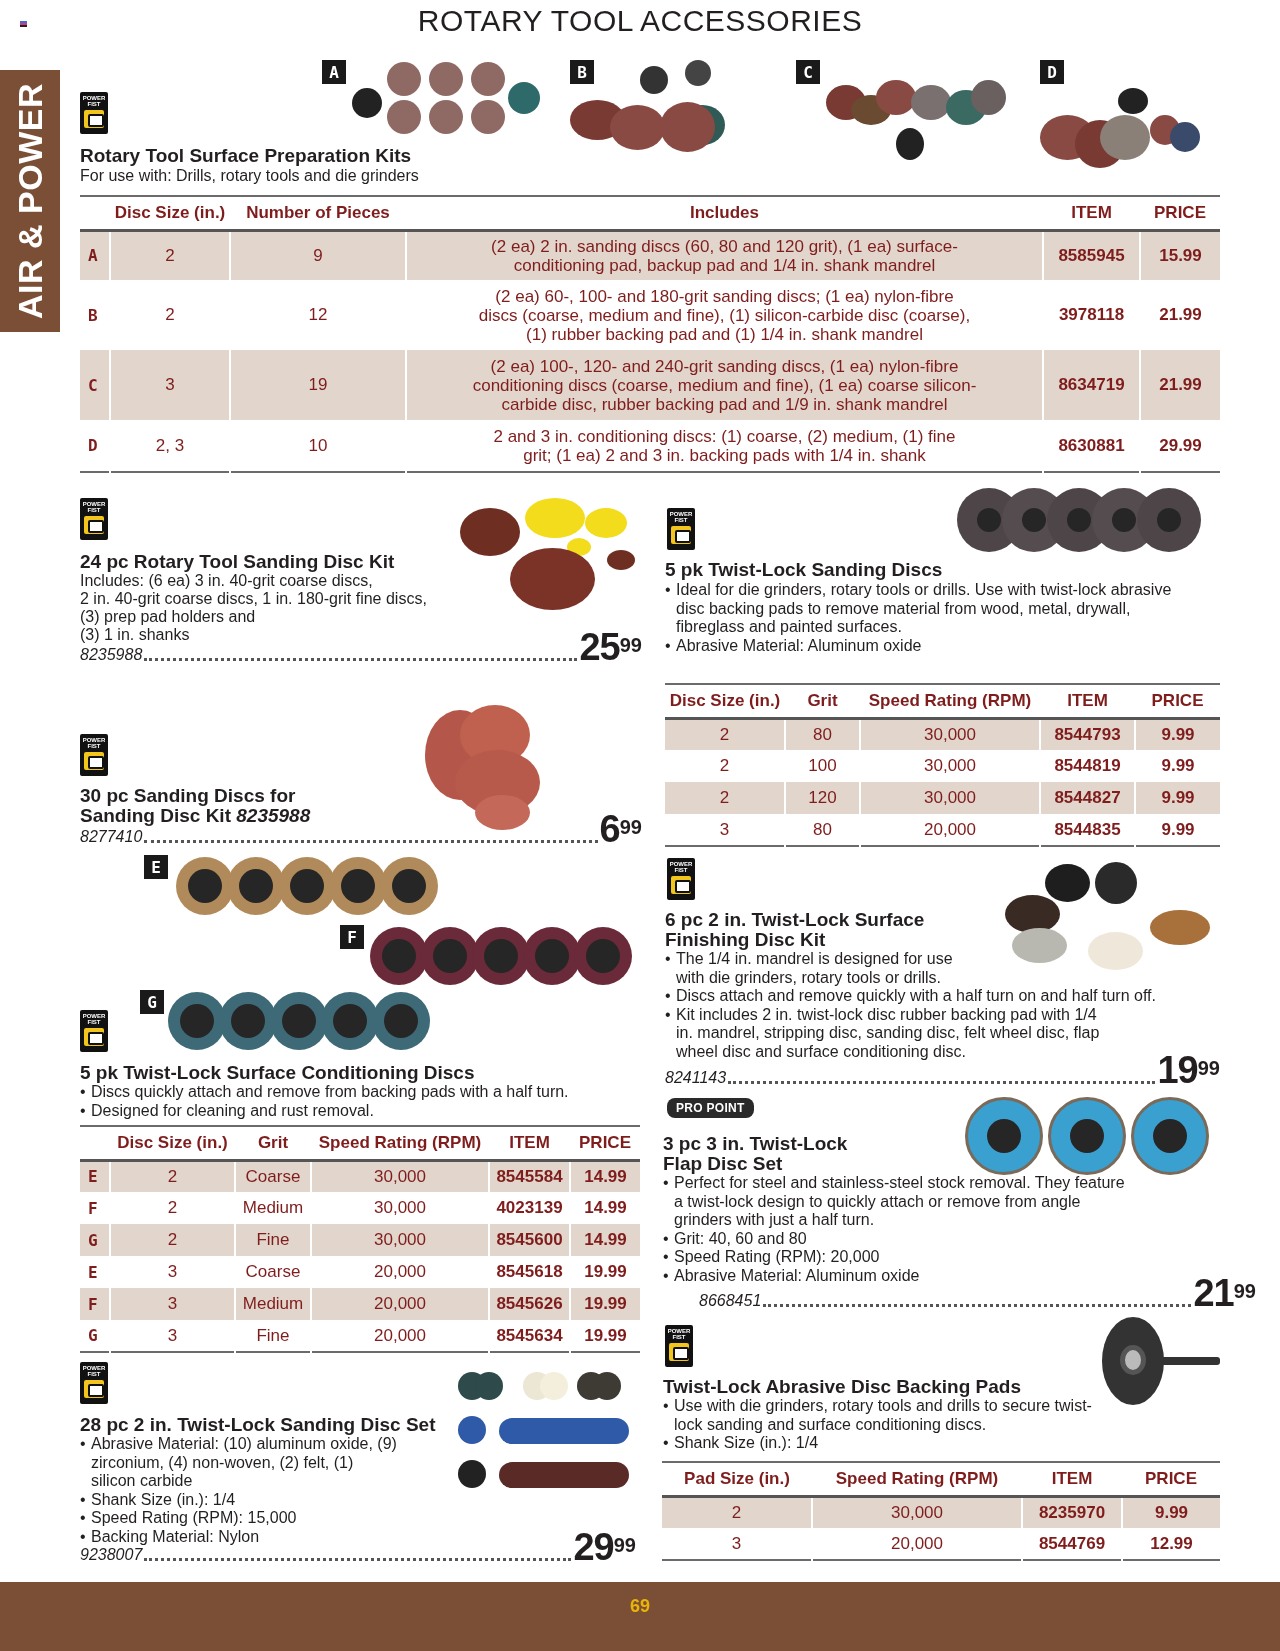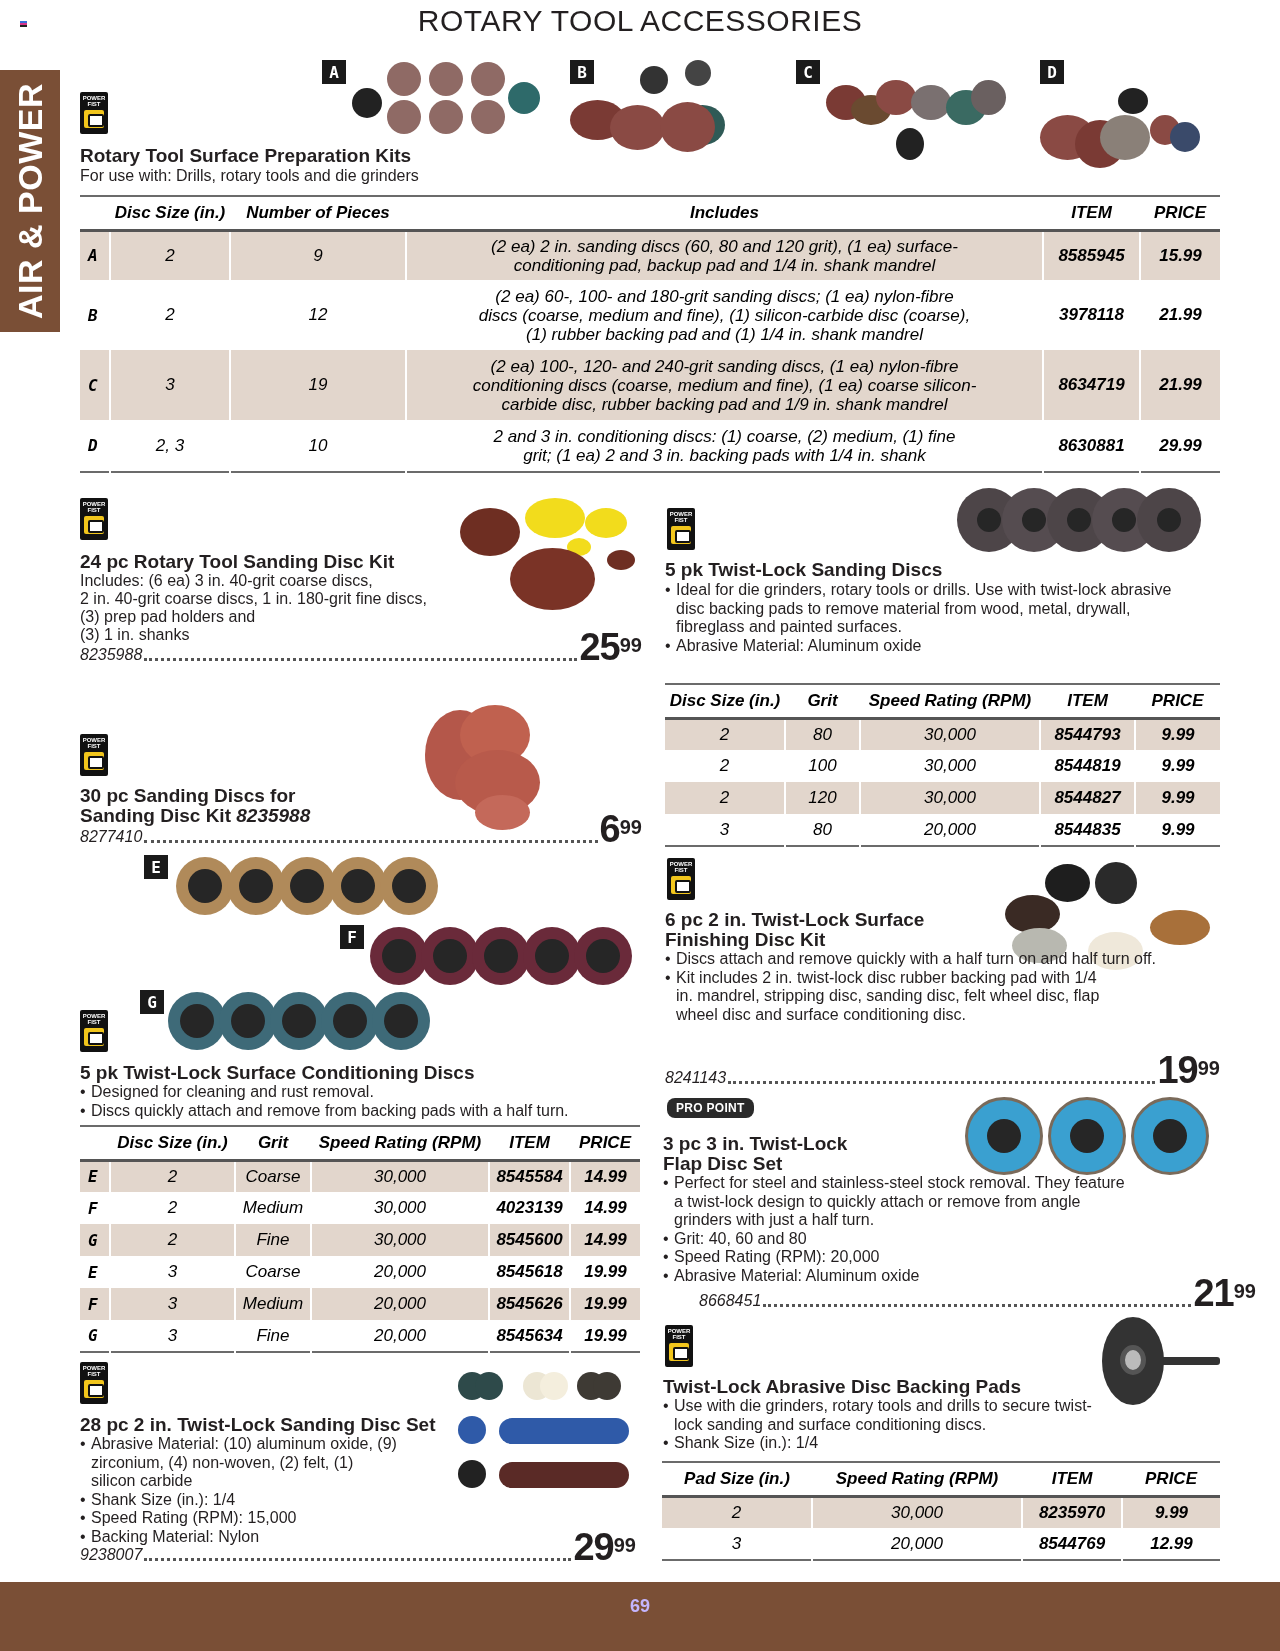--- a/index.html
+++ b/index.html
@@ -30,37 +30,37 @@
   .bullet-list li { padding-left: 11px; text-indent: -11px; }
   .bullet-list li::before { content: "\2022"; display: inline-block; width: 11px; text-indent: 0; }
 
   .sku-line { display: flex; align-items: flex-end; }
   .sku { font-style: italic; font-size: 16px; line-height: 18px; color: #231f20; }
   .dots { flex: 1; border-bottom: 3px dotted #555; margin: 0 2px 3px 2px; }
   .price-big { font-weight: bold; font-size: 38px; line-height: 34px; letter-spacing: -1px; }
   .price-big sup { font-size: 20px; vertical-align: top; position: relative; top: -2px; letter-spacing: 0; }
 
   
-  table.spec { border-collapse: collapse; font-size: 17px; color: #000000; font-style: italic; }
+  table.spec { border-collapse: collapse; font-size: 17px; color: #7f1d1d; }
   table.spec th { font-weight: bold; font-size: 17px; text-align: center; padding: 0 4px; height: 34px; }
   table.spec thead tr { border-top: 2px solid #6b6b6b; border-bottom: 3px solid #555; }
   table.spec td { text-align: center; padding: 0 4px; border-right: 2px solid #fff; }
   table.spec td:last-child { border-right: none; }
   table.spec tbody tr.shade td { background: #e2d6cc; }
   table.spec tbody tr:last-child { border-bottom: 2px solid #6b6b6b; }
   table.spec td.letter { font-weight: bold; font-family: "DejaVu Sans Mono", monospace; font-size: 16px; text-align: left; padding-left: 8px; }
   table.spec td.bold { font-weight: bold; }
 
   
   .img-tag { width: 24px; height: 24px; background: #1a1a1a; color: #fff; font-weight: bold; font-family: "DejaVu Sans Mono", monospace; font-size: 16px; display: flex; align-items: center; justify-content: center; }
   .disc { position: absolute; border-radius: 50%; }
   .hub { position: absolute; border-radius: 50%; background: #262626; }
 
   .footer { left: 0; top: 1582px; width: 1280px; height: 69px; background: #7a4f36; }
-  .footer-num { position: absolute; left: 0; width: 1280px; top: 14px; text-align: center; color: #c4b5fd; font-weight: bold; font-size: 18px; }
+  .footer-num { position: absolute; left: 0; width: 1280px; top: 14px; text-align: center; color: #eab308; font-weight: bold; font-size: 18px; }
 </style>
 </head>
 <body>
 
 <div class="abs corner-mark">
   <span style="background:#3a6fd8"></span>
     <span style="background:#d8348a"></span>
     <span style="background:#222"></span>
 </div>
 <div class="abs page-title">ROTARY TOOL ACCESSORIES</div>
@@ -281,22 +281,22 @@
 
 <div class="abs" style="left:80px;top:1010px;">
   <div class="logo-pf">
       <div class="pf-txt">POWER</div>
       <div class="pf-txt">FIST</div>
       <div class="pf-fist"></div>
     </div>
 </div>
 <div class="abs prod-title" style="left:80px;top:1063px;">5 pk Twist-Lock Surface Conditioning Discs</div>
 <ul class="abs bullet-list" style="left:80px;top:1083px;width:570px;">
+  <li>Discs quickly attach and remove from backing pads with a half turn.</li>
   <li>Designed for cleaning and rust removal.</li>
-  <li>Discs quickly attach and remove from backing pads with a half turn.</li>
 </ul>
 
 <table class="abs spec" style="left:80px;top:1125px;width:560px;">
   <colgroup>
       <col style="width:30px">
       <col style="width:125px">
       <col style="width:76px">
       <col style="width:178px">
       <col style="width:81px">
       <col style="width:70px">
@@ -481,20 +481,21 @@
   <div class="disc" style="left:5px;top:35px;width:55px;height:38px;background:#3a2a24;"></div>
   <div class="disc" style="left:150px;top:50px;width:60px;height:35px;background:#a8703a;"></div>
   <div class="disc" style="left:12px;top:68px;width:55px;height:35px;background:#b8b8b0;"></div>
   <div class="disc" style="left:88px;top:72px;width:55px;height:38px;background:#efe8da;"></div>
 </div>
 <div class="abs prod-title" style="left:665px;top:910px;">
   <div>6 pc 2 in. Twist-Lock Surface</div>
   <div>Finishing Disc Kit</div>
 </div>
 <ul class="abs bullet-list" style="left:665px;top:950px;width:555px;">
+  <li style="padding-right:235px">The 1/4 in. mandrel is designed for use with die grinders, rotary tools or drills.</li>
   <li>Discs attach and remove quickly with a half turn on and half turn off.</li>
   <li style="padding-right:120px">Kit includes 2 in. twist-lock disc rubber backing pad with 1/4 in. mandrel, stripping disc, sanding disc, felt wheel disc, flap wheel disc and surface conditioning disc.</li>
 </ul>
 <div class="abs sku-line" style="left:665px;top:1053px;width:555px;">
   <span class="sku">8241143</span>
   <span class="dots"></span>
   <span class="price-big"><span>19</span><sup>99</sup></span>
 </div>
 
 <div class="abs logo-pp" style="left:667px;top:1098px;">PRO POINT</div>

